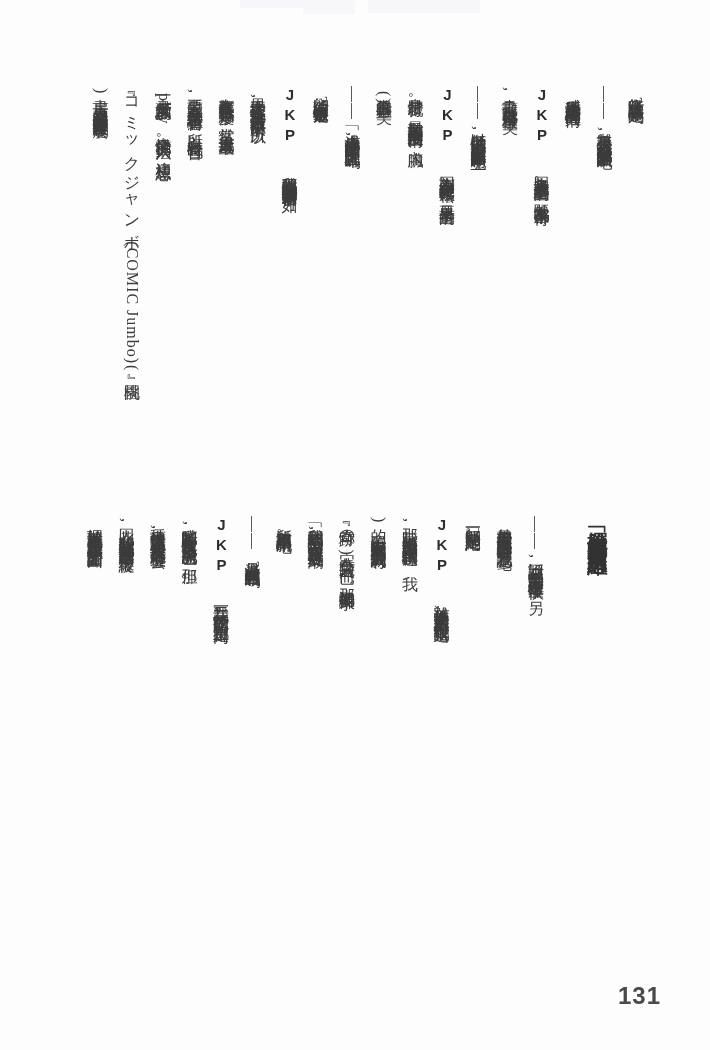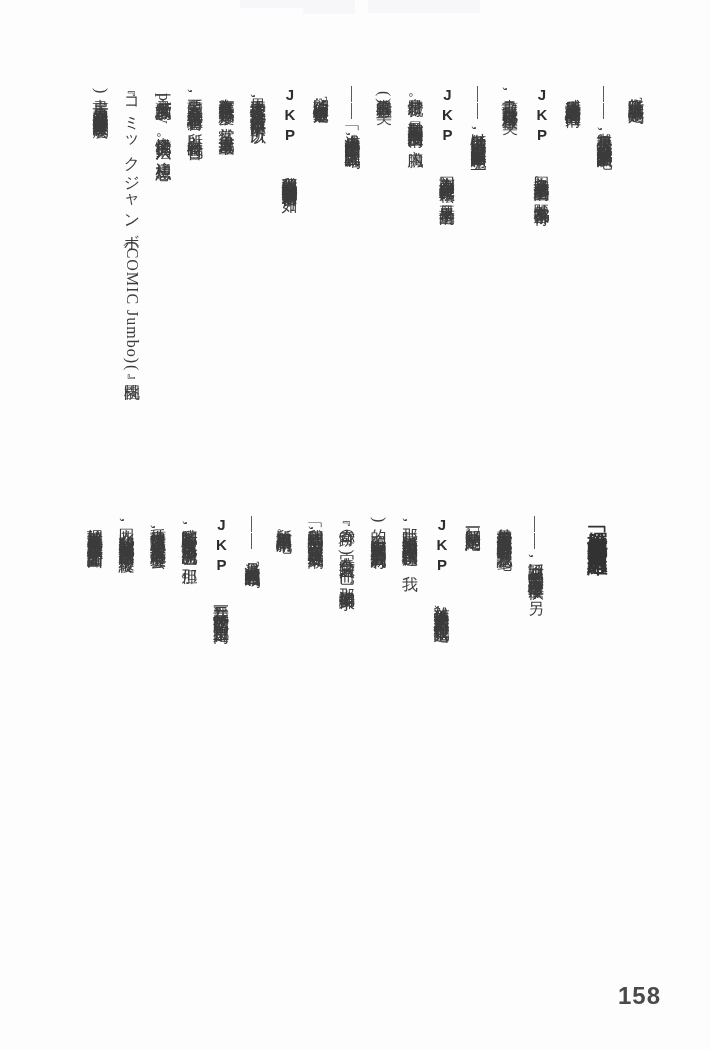--- a/index.html
+++ b/index.html
@@ -120,15 +120,15 @@
       <div class="line"><span class="line-text">我「別用悶絕這個詞」,而當時我正好處於低潮,</span></div>
       <div class="line"><span class="line-text">所以才想說不用就不用吧。</span></div>
       <div class="line"><span class="line-text">——是漫畫的內容遇到瓶頸嗎?</span></div>
       <div class="line"><span class="speaker">JKP</span><span class="line-text">我在二〇一二年以前的作品,主角都是內</span></div>
       <div class="line"><span class="line-text">臟和斷片圖,女性角色不過是一種記號而已。但那</span></div>
       <div class="line"><span class="line-text">種畫法後來遇上瓶頸,使我反省不能再這樣下去。</span></div>
       <div class="line"><span class="line-text">因此,我開始研究其他厲害漫畫家的作品,最後終</span></div>
       <div class="line"><span class="line-text">於理解成人漫畫的主角應該是女孩子,諸如斷面圖</span></div>
     </div>
 
-  <div class="page-number">158</div>
+  <div class="page-number">131</div>
 
 </div>
 
 </body></html>

